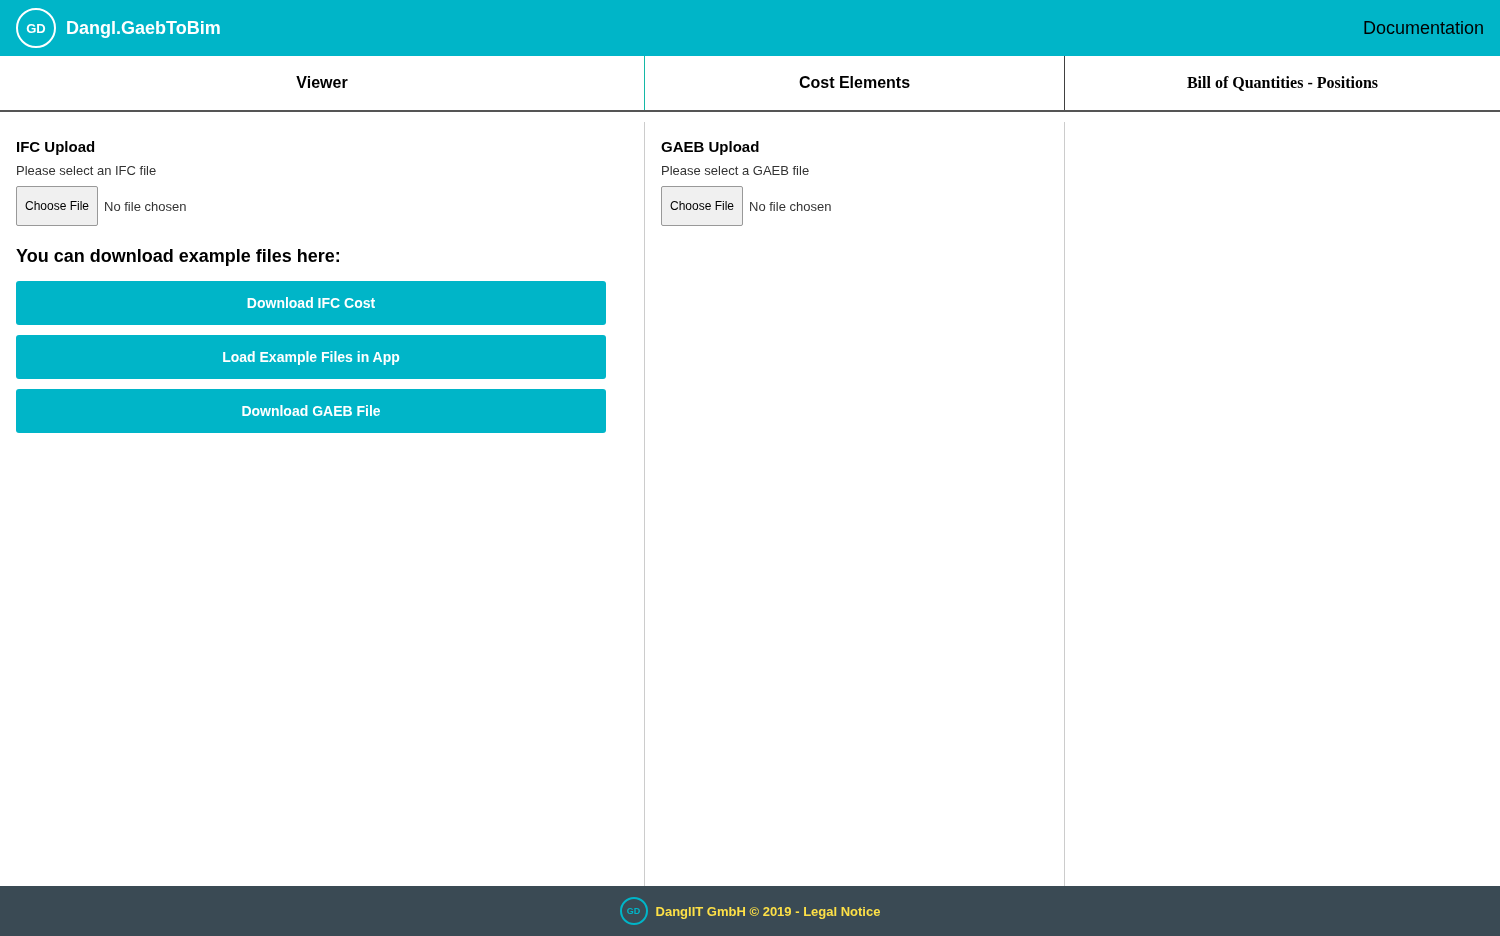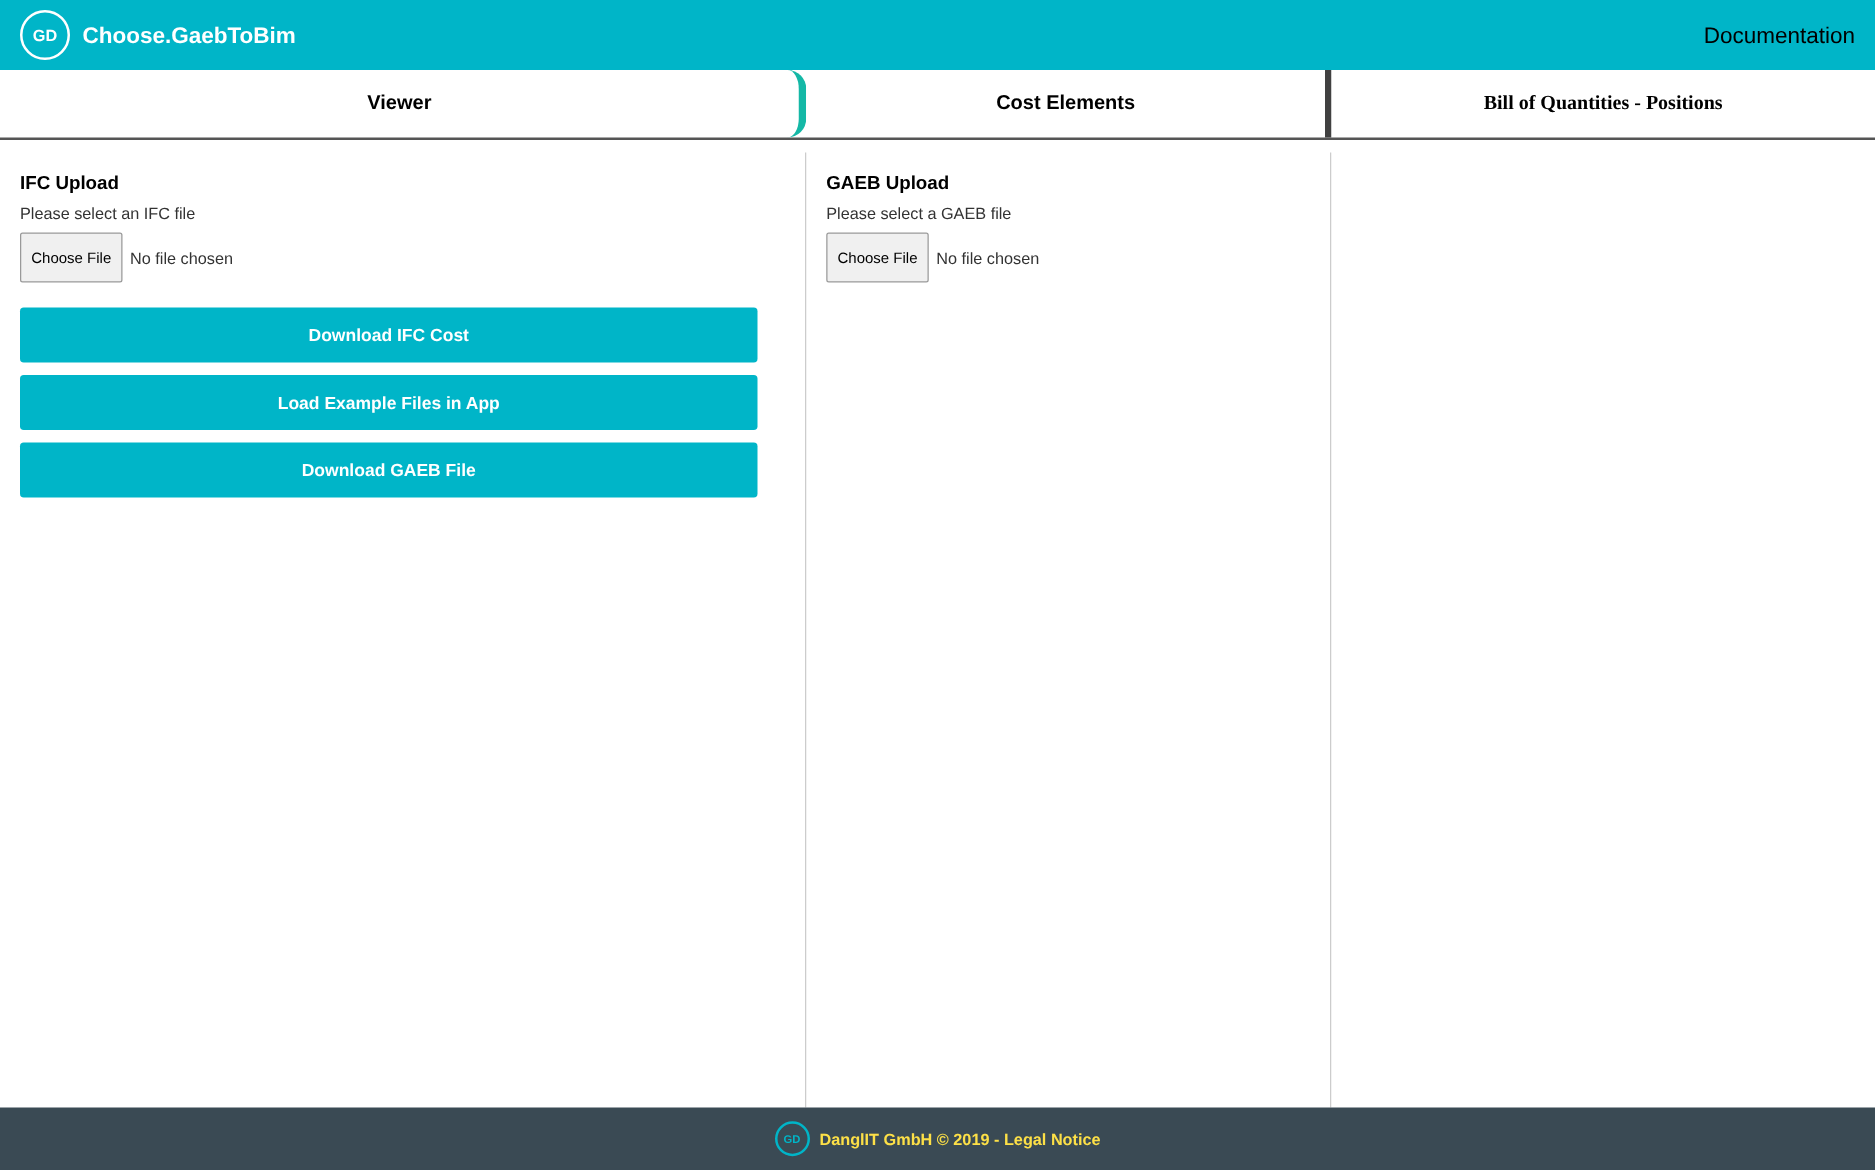--- a/index.html
+++ b/index.html
@@ -70,27 +70,26 @@
 
     .col-header {
       padding: 18px 16px;
       font-weight: bold;
       font-size: 16px;
       text-align: center;
     }
 
     .col-viewer {
       width: 43%;
-      border-right: 6px solid #14b8a6;
-      border-radius: 15px;
+      border-right: 1px solid #14b8a6;
     }
 
     .col-cost {
       width: 28%;
-      border-right: 5px solid #404040;
+      border-right: 1px solid #404040;
     }
 
     .col-boq {
       width: 29%;
       font-family: Liberation Serif, serif;
     }
 
     
     .main-content {
       display: flex;
@@ -208,21 +207,21 @@
   </style>
 </head>
 <body>
 
 <header class="header">
   <div class="header-logo">
     <div class="logo-circle">
       <span>GD</span>
     </div>
     <span class="logo-text">
-      <span>Choose.</span><span>GaebToBim</span>
+      <span>Dangl.</span><span>GaebToBim</span>
     </span>
   </div>
   <nav class="header-nav">
     <a href="#">Documentation</a>
   </nav>
 </header>
 
 <div class="col-headers">
   <div class="col-header col-viewer">
     <span>Viewer</span>
@@ -238,20 +237,21 @@
 <div class="main-content">
 
   <div class="panel panel-viewer">
     <div class="upload-title">IFC Upload</div>
     <div class="upload-description">Please select an IFC file</div>
     <div class="file-input-row">
       <button class="choose-file-btn">Choose File</button>
       <span class="no-file-text">No file chosen</span>
     </div>
 
+    <div class="download-section-title">You can download example files here:</div>
 
     <button class="teal-button">Download IFC Cost</button>
     <button class="teal-button">Load Example Files in App</button>
     <button class="teal-button">Download GAEB File</button>
   </div>
 
   <div class="panel panel-cost">
     <div class="upload-title">GAEB Upload</div>
     <div class="upload-description">Please select a GAEB file</div>
     <div class="file-input-row">

